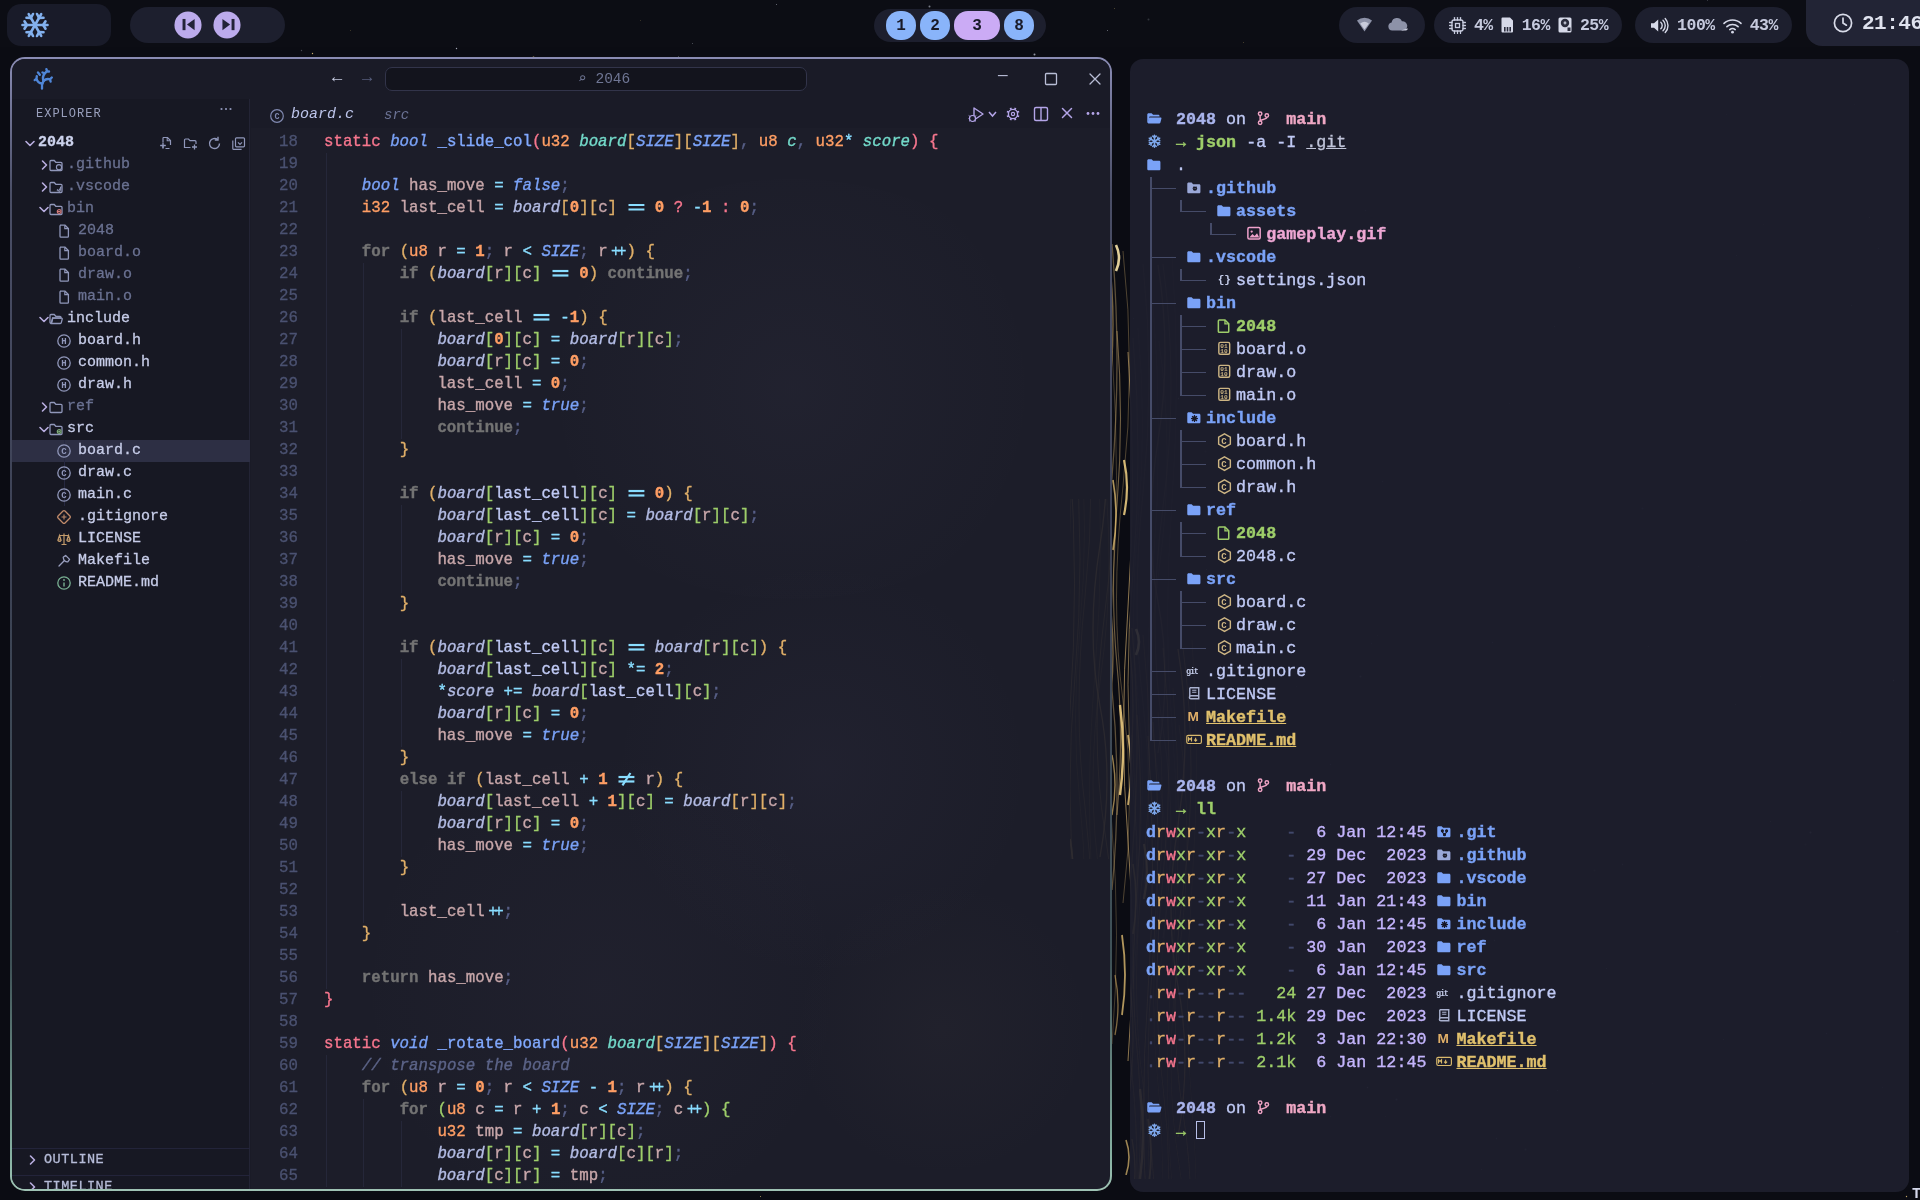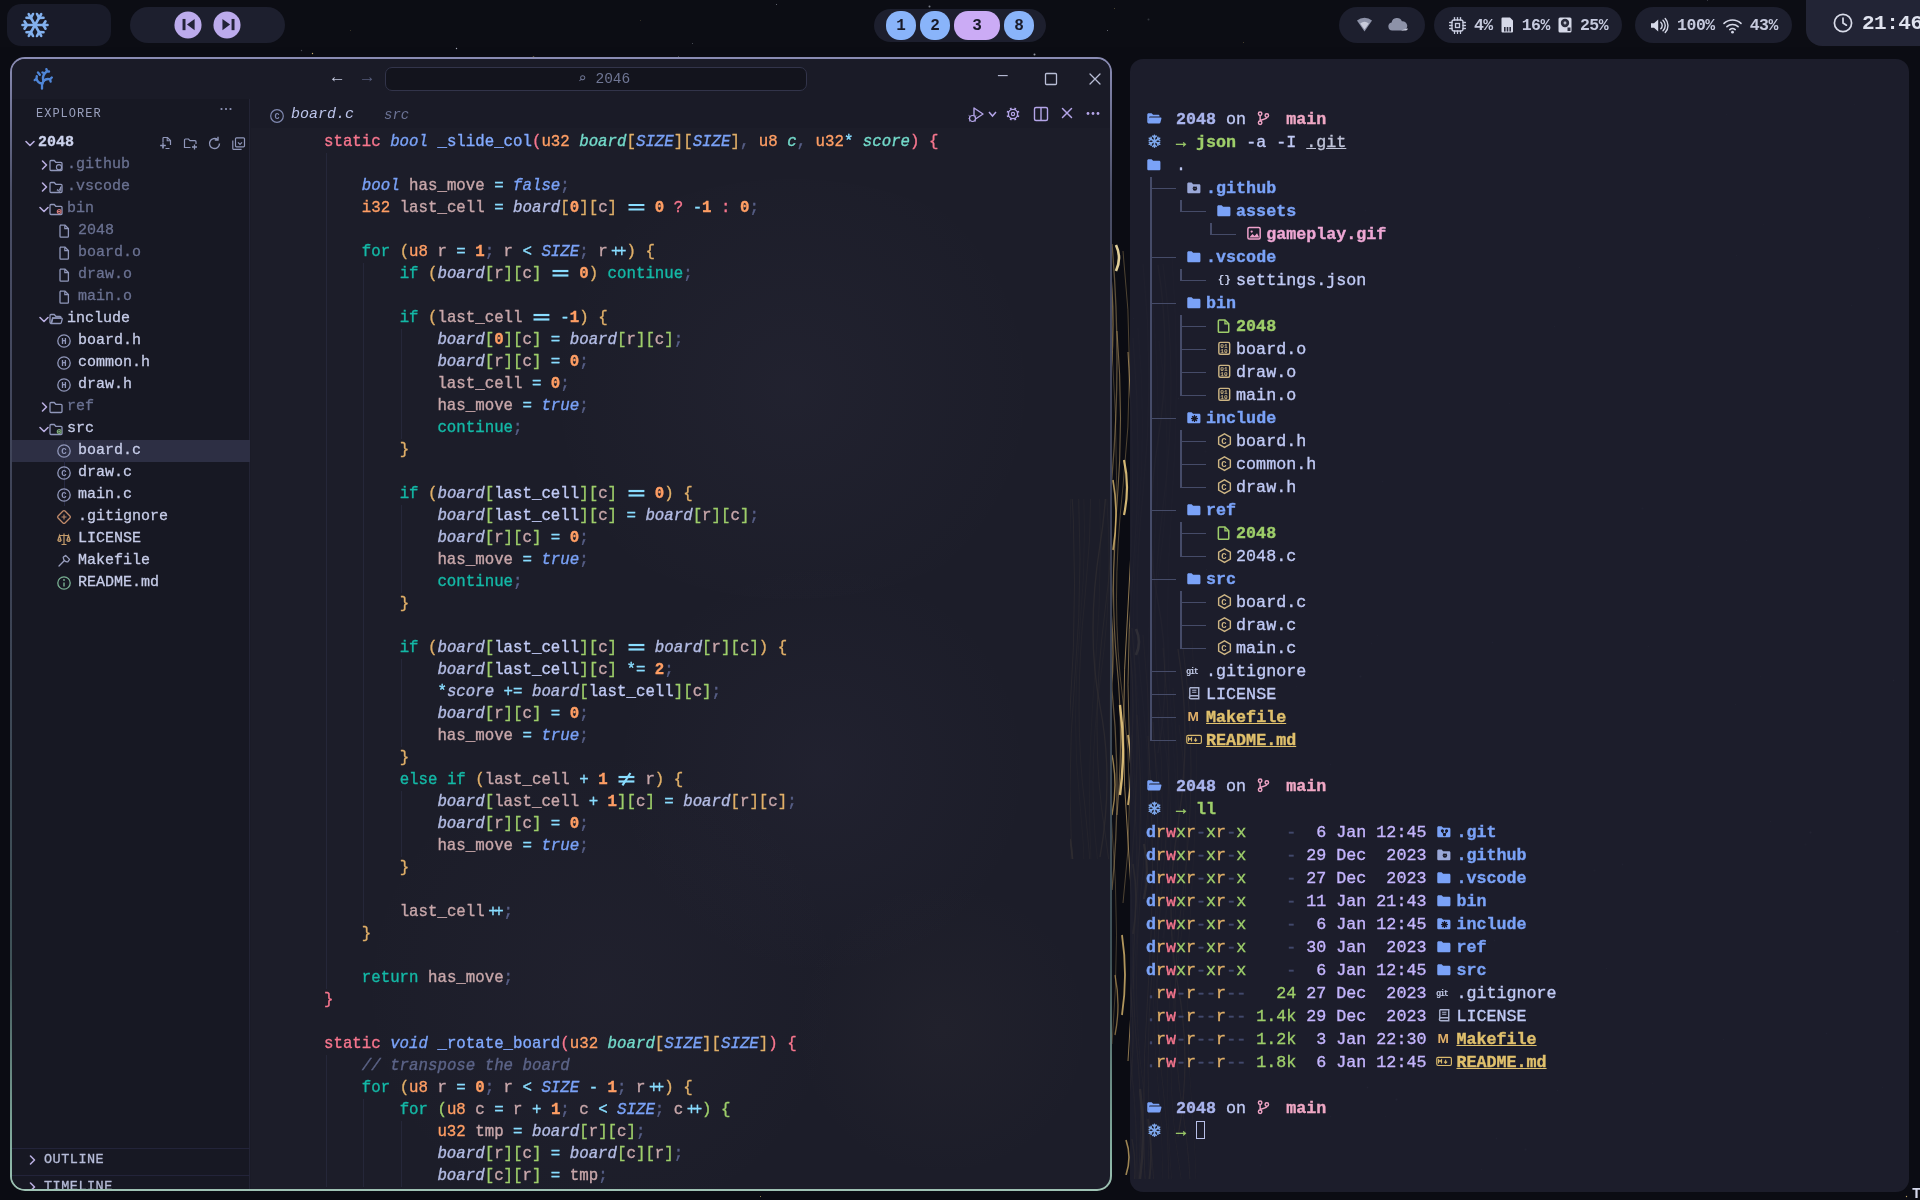--- a/index.html
+++ b/index.html
@@ -17,21 +17,21 @@
 .srow{position:absolute;left:0;width:238px;height:22px;font-size:15px;line-height:22px;color:#c6cce8;-webkit-text-stroke:0.3px}
 .selrow{position:absolute;left:0;top:0;width:238px;height:22px;background:#2d2f44}
 .si{display:inline-block}
 #editor{position:absolute;left:239px;top:40px;right:0;bottom:0}
 #tabrow{position:absolute;left:0;top:0;width:100%;height:29px;font-size:15px}
 .eact{position:absolute}
 #codearea{position:absolute;left:0;top:29px;right:0;bottom:0;background:rgba(255,255,255,0.012)}
 #gutter{position:absolute;left:0;top:3px;width:47px;text-align:right;font-size:15.75px;line-height:22px;color:#4b5271;font-family:"Liberation Mono",monospace;-webkit-text-stroke:0.3px}
 #code{position:absolute;left:73px;top:3px;font-size:15.75px;line-height:22px;color:#c0caf5;font-family:"Liberation Mono",monospace;-webkit-text-stroke:0.35px}
 .ig{position:absolute;width:1px;background:#252739;margin-left:73px;margin-top:3px}
-.kw{color:#f7768e}.ty{color:#7aa2f7;font-style:italic}.ct{color:#14b8a6;font-weight:normal}
+.kw{color:#f7768e}.ty{color:#7aa2f7;font-style:italic}.ct{color:#737373;font-weight:bold}
 .nt{color:#ff9e64}.fn{color:#82aaff}.pm{color:#73daca;font-style:italic}
 .vi{color:#b3bce4;font-style:italic}.vr{color:#c8a7aa}.op{color:#89ddff}.nu{color:#ff9e64;font-weight:bold}
 .qm{color:#f7768e}.b1{color:#e0af68}.b2{color:#9ece6a}.bp{color:#f7768e}
 .pu{color:#575f87}.cm{color:#5c6488;font-style:italic}
 .lg{display:inline-block;width:2ch;height:16px;vertical-align:-3px}
 .lg svg{width:100%;height:100%}
 .pp{display:inline-block;width:2ch;letter-spacing:-3.5px;text-align:center;color:#89ddff}
 
 #term{position:absolute;left:1130px;top:59px;width:779px;height:1133px;border-radius:13px;background:rgba(29,30,44,0.97);z-index:3;overflow:hidden}
 #termgold{position:absolute;left:-52px;top:560px;width:150px;height:560px;opacity:0.085;overflow:hidden}
@@ -551,20 +551,68 @@
             </svg></span>
     <span class="eact" style="left:833px;top:6px"><svg width="18" height="16" viewBox="0 0 18 16">
               <g fill="#b4a5e8">
                 <circle cx="4" cy="8.5" r="1.4"></circle>
                 <circle cx="9" cy="8.5" r="1.4"></circle>
                 <circle cx="14" cy="8.5" r="1.4"></circle>
               </g>
             </svg></span>
   </div>
   <div id="codearea">
+    <pre id="gutter">18
+19
+20
+21
+22
+23
+24
+25
+26
+27
+28
+29
+30
+31
+32
+33
+34
+35
+36
+37
+38
+39
+40
+41
+42
+43
+44
+45
+46
+47
+48
+49
+50
+51
+52
+53
+54
+55
+56
+57
+58
+59
+60
+61
+62
+63
+64
+65</pre>
     <div class="ig" style="left:1.5px;top:22px;height:836px"></div>
           <div class="ig" style="left:1.5px;top:924px;height:132px"></div>
           <div class="ig" style="left:39.3px;top:132px;height:660px"></div>
           <div class="ig" style="left:39.3px;top:968px;height:88px"></div>
           <div class="ig" style="left:77.1px;top:198px;height:110px"></div>
           <div class="ig" style="left:77.1px;top:374px;height:88px"></div>
           <div class="ig" style="left:77.1px;top:528px;height:88px"></div>
           <div class="ig" style="left:77.1px;top:660px;height:66px"></div>
           <div class="ig" style="left:77.1px;top:990px;height:66px"></div>
     <pre id="code"><span class="kw">static</span> <span class="ty">bool</span> <span class="fn">_slide_col</span><span class="bp">(</span><span class="nt">u32</span> <span class="pm">board</span><span class="b1">[</span><span class="ty">SIZE</span><span class="b1">]</span><span class="b1">[</span><span class="ty">SIZE</span><span class="b1">]</span><span class="pu">,</span> <span class="nt">u8</span> <span class="pm">c</span><span class="pu">,</span> <span class="nt">u32</span><span class="op">*</span> <span class="pm">score</span><span class="bp">)</span> <span class="bp">{</span>
@@ -922,21 +970,21 @@
         <text x="0" y="12.5" font-family="Liberation Mono" font-size="11" font-weight="bold" fill="#c3cbe8" letter-spacing="-1.5">git</text>
       </svg><span class="tw">.gitignore</span>
 <span class="td">.</span><span class="ty2">r</span><span class="tr">w</span><span class="td">-</span><span class="ty2">r</span><span class="td">--</span><span class="ty2">r</span><span class="td">--</span> <span class="tg">1.4k</span> <span class="tdt">29 Dec  2023</span> <svg class="i" preserveAspectRatio="xMinYMid meet" viewBox="0 0 21.2 16">
         <path d="M4 2.2h9.5v11.6H5.2a1.6 1.6 0 0 1 0-3.2h8.3" fill="none" stroke="#aab2d0" stroke-width="1.5"></path>
         <path d="M4 2.2v9" stroke="#aab2d0" stroke-width="1.5"></path>
         <path d="M6.5 4.8h4.5M6.5 7h4.5" stroke="#aab2d0" stroke-width="1.1"></path>
       </svg><span class="tw">LICENSE</span>
 <span class="td">.</span><span class="ty2">r</span><span class="tr">w</span><span class="td">-</span><span class="ty2">r</span><span class="td">--</span><span class="ty2">r</span><span class="td">--</span> <span class="tg">1.2k</span> <span class="tdt"> 3 Jan 22:30</span> <svg class="i" preserveAspectRatio="xMinYMid meet" viewBox="0 0 21.2 16">
         <text x="1.5" y="13.5" font-family="Liberation Sans" font-size="14.5" font-weight="bold" fill="#e0af68">M</text>
       </svg><span class="tyu">Makefile</span>
-<span class="td">.</span><span class="ty2">r</span><span class="tr">w</span><span class="td">-</span><span class="ty2">r</span><span class="td">--</span><span class="ty2">r</span><span class="td">--</span> <span class="tg">1.8k</span> <span class="tdt"> 6 Jan 12:45</span> <svg class="i" preserveAspectRatio="xMinYMid meet" viewBox="0 0 26.0 16">
+<span class="td">.</span><span class="ty2">r</span><span class="tr">w</span><span class="td">-</span><span class="ty2">r</span><span class="td">--</span><span class="ty2">r</span><span class="td">--</span> <span class="tg">2.1k</span> <span class="tdt"> 6 Jan 12:45</span> <svg class="i" preserveAspectRatio="xMinYMid meet" viewBox="0 0 26.0 16">
         <rect x="1" y="3" width="19" height="10.5" rx="1.8" fill="none" stroke="#d9b96c" stroke-width="1.5"></rect>
         <path d="M3.2 11V6l2 2.4L7.2 6v5" fill="none" stroke="#d9b96c" stroke-width="1.4"></path>
         <path d="M12.5 6v3.4M10.6 8.4l1.9 2.2 1.9-2.2" fill="none" stroke="#d9b96c" stroke-width="1.4"></path>
       </svg><span class="tyu">README.md</span>
 
 <svg class="i" preserveAspectRatio="xMinYMid meet" viewBox="0 0 23.6 16">
         <path d="M1.5 3.5c0-.8.7-1.5 1.5-1.5h3.6l1.8 2h6.1c.8 0 1.5.7 1.5 1.5V6H4.2L2.6 13.2c-.6 0-1.1-.6-1.1-1.2v-8.5z" fill="#7aa2f7"></path>
         <path d="M4.8 7h12.4c.7 0 1.2.6 1 1.3l-1.2 4.6c-.2.7-.8 1.2-1.5 1.2H2.8c-.5 0-.9-.5-.8-1l1.6-5.2c.2-.6.6-.9 1.2-.9z" fill="#7aa2f7"></path>
       </svg> <span class="pd">2048</span> on <svg class="i" preserveAspectRatio="xMinYMid meet" viewBox="0 0 16.5 16">
         <g stroke="#efa3c4" stroke-width="1.4" fill="none">

